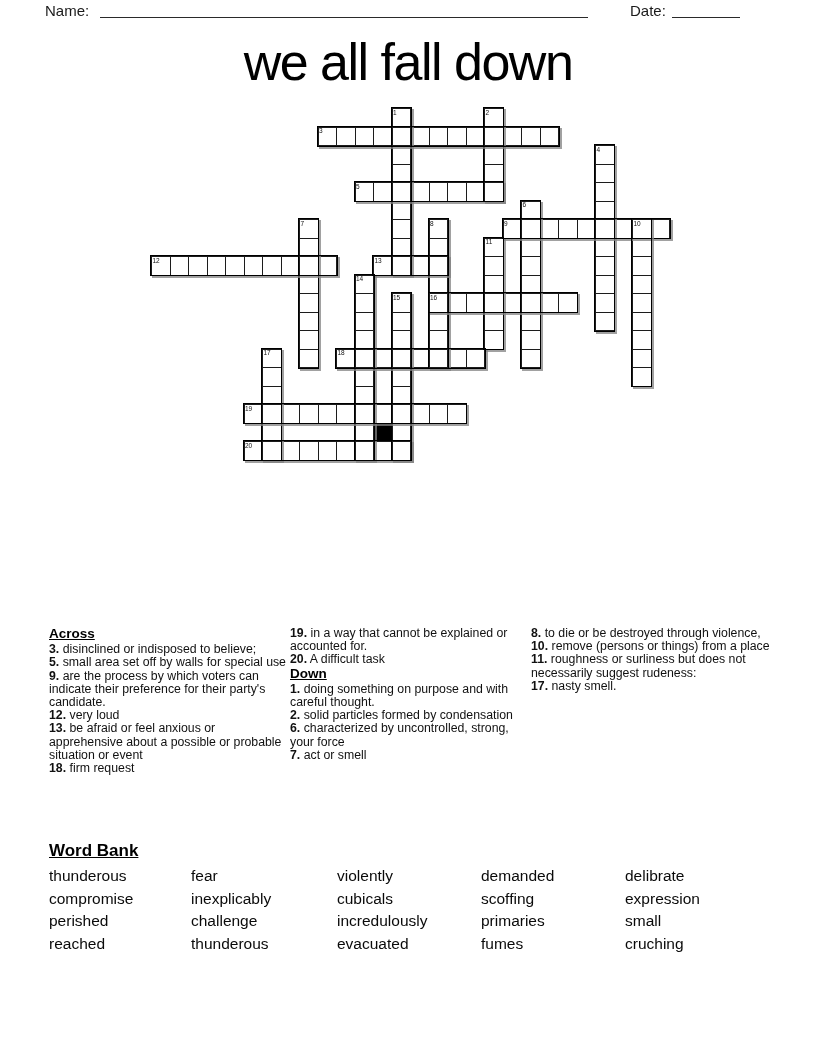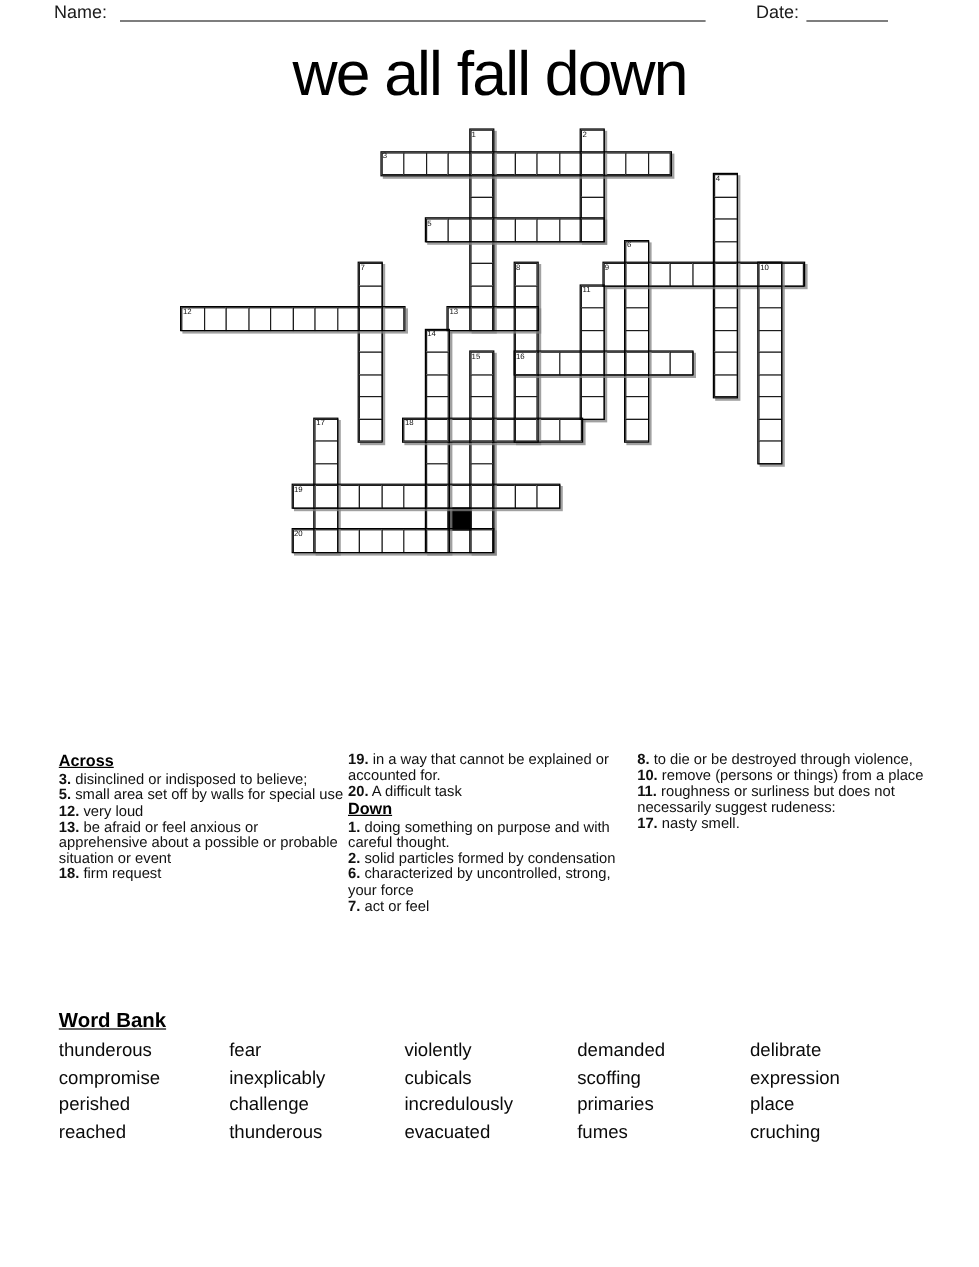--- a/index.html
+++ b/index.html
@@ -245,33 +245,34 @@
     <div class="word-rect" style="left: 91.5px; top: 295px; width: 224.5px; height: 21px;"></div>
     <div class="cellnum" style="left: 94px; top: 297.5px;">19</div>
     <div class="word-rect" style="left: 91.5px; top: 332px; width: 169px; height: 21px;"></div>
     <div class="cellnum" style="left: 94px; top: 334.5px;">20</div>
   </div>
 
 <div class="clue-col" style="left:49px">
   <div class="clue-head">Across</div>
   <div class="clue"><b>3.</b> <span>disinclined or indisposed to believe;</span></div>
   <div class="clue"><b>5.</b> <span>small area set off by walls for special use</span></div>
+  <div class="clue"><b>9.</b> <span>are the process by which voters can indicate their preference for their party's candidate.</span></div>
   <div class="clue"><b>12.</b> <span>very loud</span></div>
   <div class="clue"><b>13.</b> <span>be afraid or feel anxious or apprehensive about a possible or probable situation or event</span></div>
   <div class="clue"><b>18.</b> <span>firm request</span></div>
 </div>
 
 <div class="clue-col" style="left:290px">
   <div class="clue"><b>19.</b> <span>in a way that cannot be explained or accounted for.</span></div>
   <div class="clue"><b>20.</b> <span>A difficult task</span></div>
   <div class="clue-head">Down</div>
   <div class="clue"><b>1.</b> <span>doing something on purpose and with careful thought.</span></div>
   <div class="clue"><b>2.</b> <span>solid particles formed by condensation</span></div>
   <div class="clue"><b>6.</b> <span>characterized by uncontrolled, strong, your force</span></div>
-  <div class="clue"><b>7.</b> <span>act or feel</span></div>
+  <div class="clue"><b>7.</b> <span>act or smell</span></div>
 </div>
 
 <div class="clue-col" style="left:531px;width:242px">
   <div class="clue"><b>8.</b> <span>to die or be destroyed through violence,</span></div>
   <div class="clue"><b>10.</b> <span>remove (persons or things) from a place</span></div>
   <div class="clue"><b>11.</b> <span>roughness or surliness but does not necessarily suggest rudeness:</span></div>
   <div class="clue"><b>17.</b> <span>nasty smell.</span></div>
 </div>
 
 <div class="wb-head">Word Bank</div>
@@ -296,15 +297,15 @@
 </div>
 <div class="wb-col" style="left:481px">
   <div>demanded</div>
   <div>scoffing</div>
   <div>primaries</div>
   <div>fumes</div>
 </div>
 <div class="wb-col" style="left:625px">
   <div>delibrate</div>
   <div>expression</div>
-  <div>place</div>
+  <div>small</div>
   <div>cruching</div>
 </div>
 
 </body></html>

